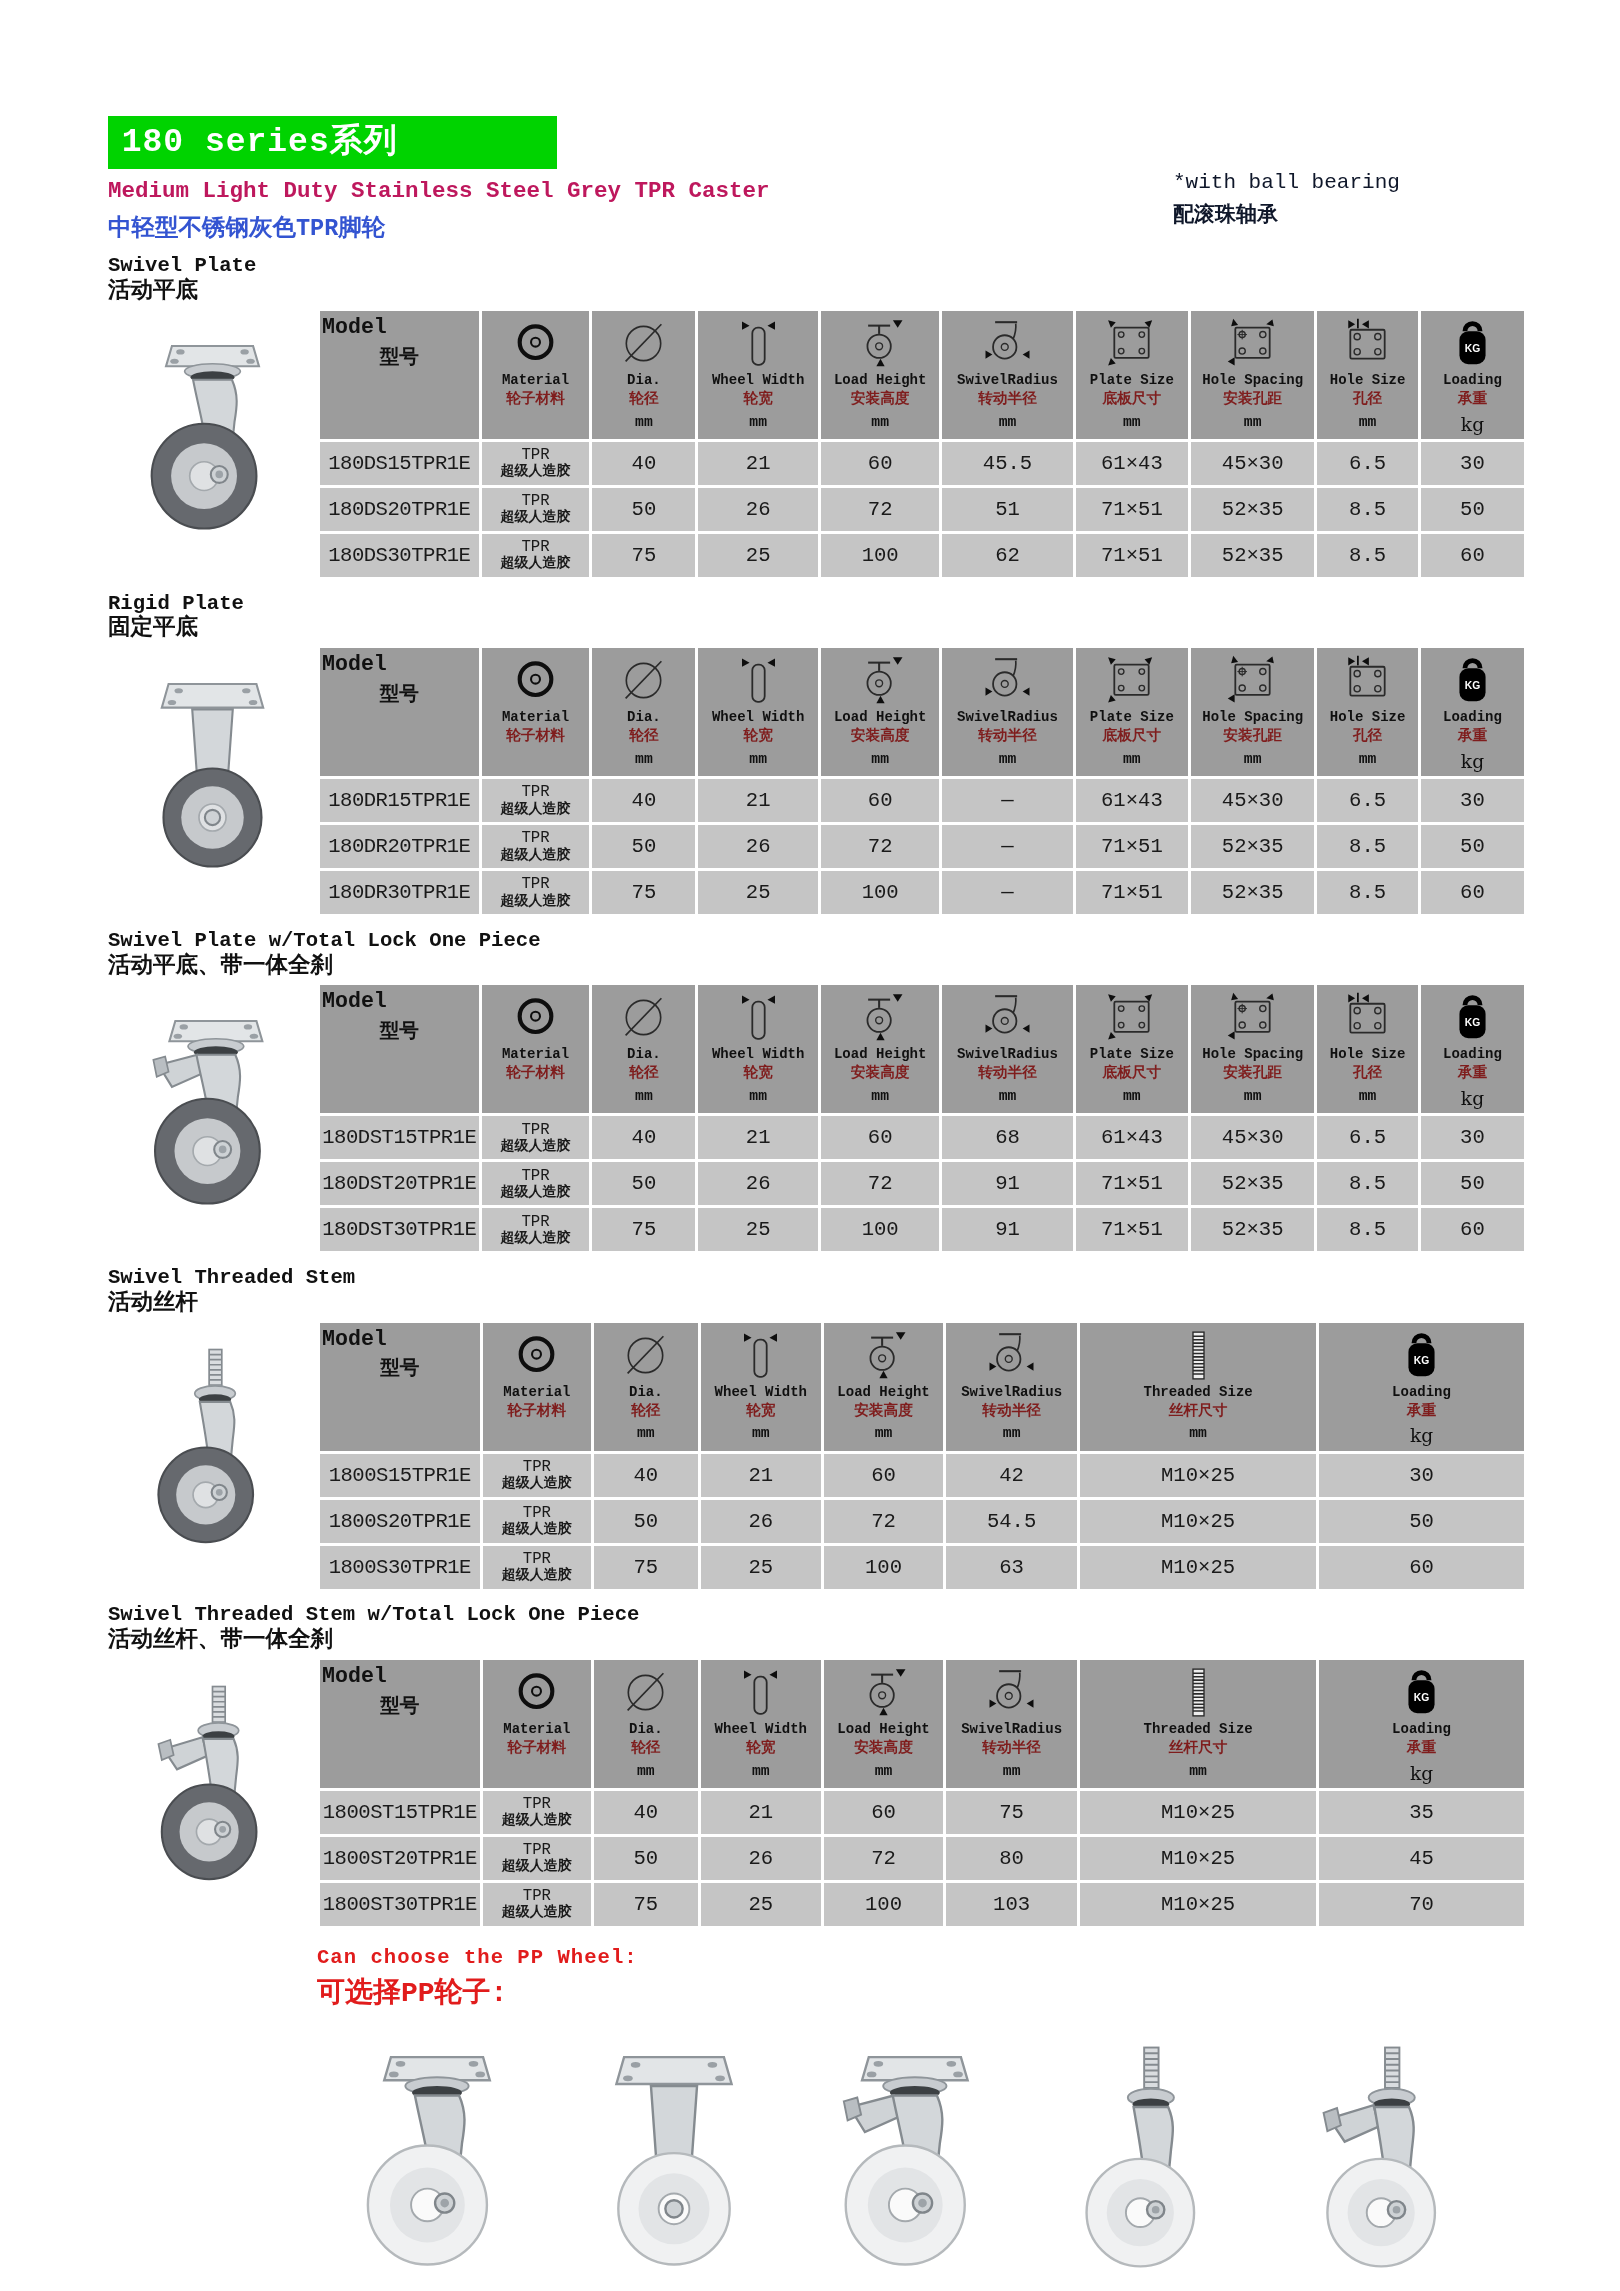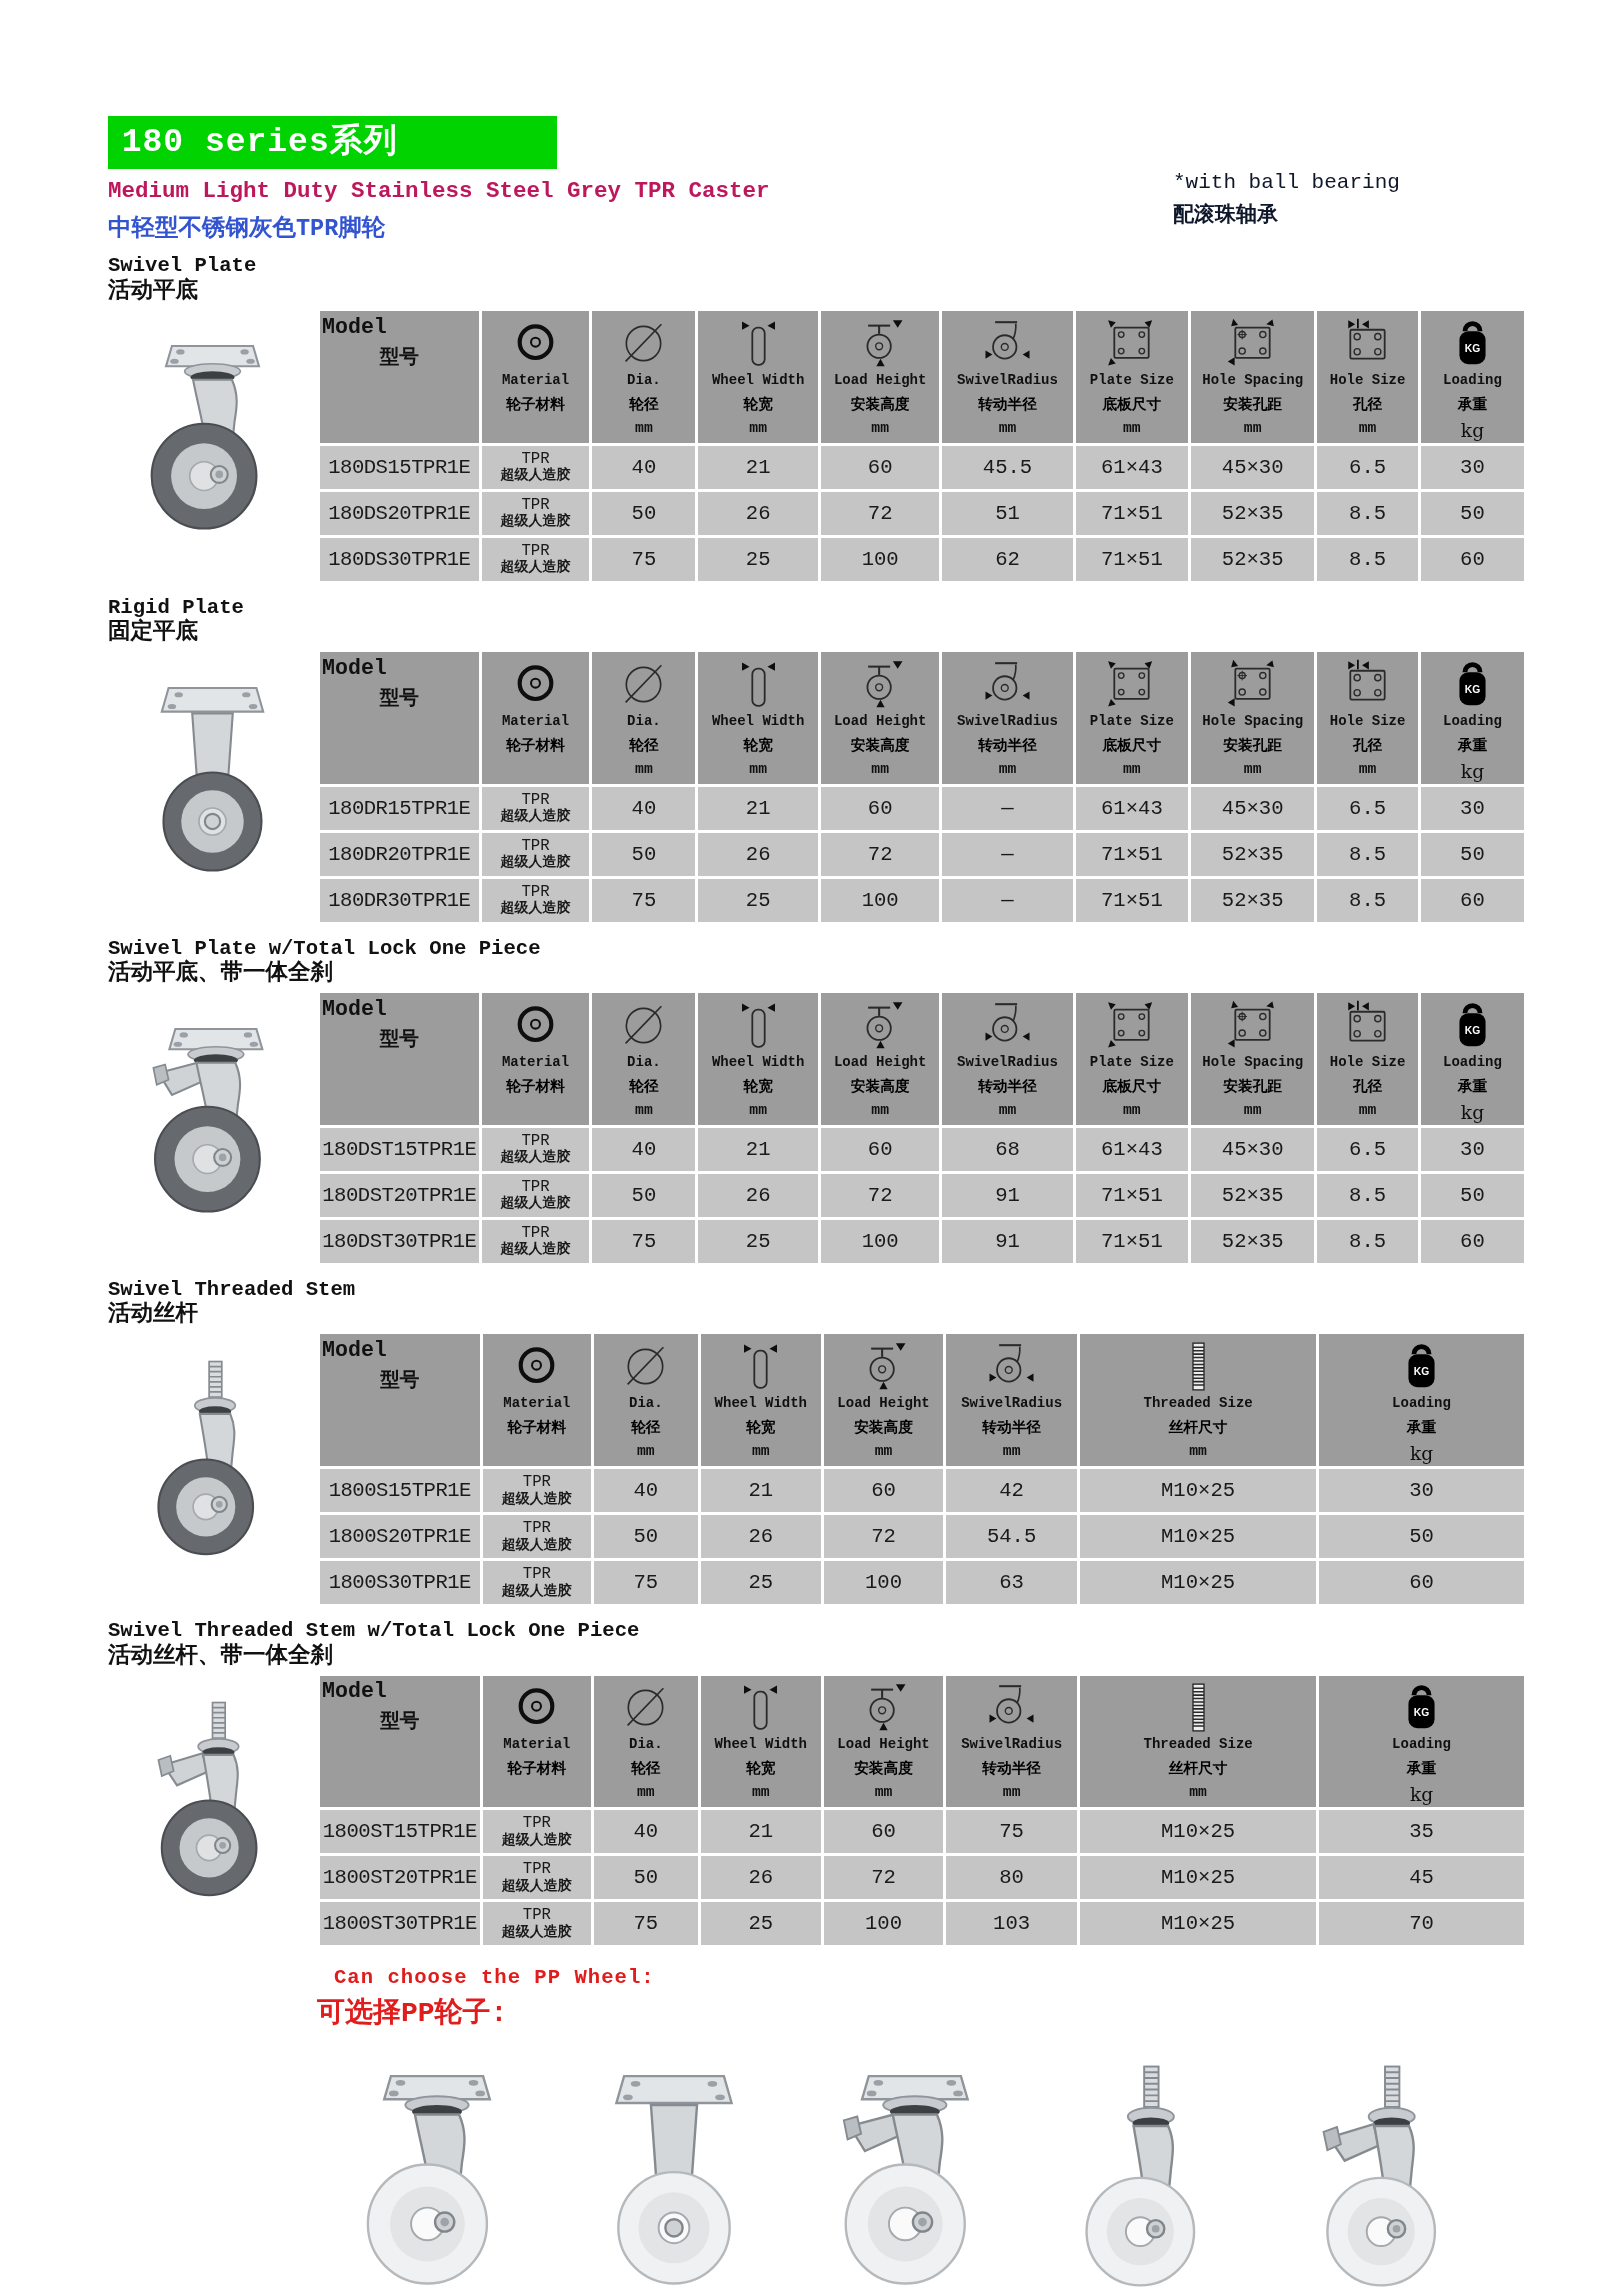--- a/index.html
+++ b/index.html
@@ -27,37 +27,37 @@
   .photo-slot svg{width:169px; height:222px;}
   
   table.spec-table{border-collapse:separate; border-spacing:3.9px; table-layout:fixed; width:1210px;}
   table.spec-table th{
     background:#9c9c9c; height:122px; padding:3.9px 2px 2px; vertical-align:top; font-weight:bold;
   }
   .hwrap{display:flex; flex-direction:column; align-items:center;}
   .hicon{height:57px; display:flex; align-items:center; justify-content:center;}
   .hicon svg{width:55px; height:55px;}
   .h-en{font-size:14px; font-weight:bold; white-space:nowrap; color:#101010;}
-  .h-zh{font-size:14.7px; font-weight:bold; color:#000000; margin-top:7px;}
+  .h-zh{font-size:14.7px; font-weight:bold; color:#7f1d1d; margin-top:1px;}
   .h-unit{font-size:14.7px; font-weight:bold; text-align:center; margin-top:5.9px; min-height:17.6px; color:#101010;}
   .h-unit.serif{font-family:"DejaVu Serif",serif; font-weight:normal; font-size:18.6px;}
   th.model-th{vertical-align:middle;}
   .hm-en{font-size:21.6px; font-weight:bold; text-align:left;}
   .hm-zh{font-size:19.6px; font-weight:bold; text-align:center; margin-top:3.9px;}
   table.spec-table td{
     background:#c5c5c5; height:43px; text-align:center; vertical-align:middle;
     font-size:20.6px; color:#1a1a1a; padding:0 2px;
   }
   td.cell-model{font-size:18.6px; letter-spacing:-0.5px;}
   td.cell-material{line-height:1.1;}
   .mat-en{font-size:15.7px;}
   .mat-zh{font-size:14px; font-weight:bold;}
   
   .pp-note{margin-left:209px; margin-top:17.6px; color:#e11c1c; font-weight:bold;}
-  .pp-en{font-size:20.6px; letter-spacing:1px;margin-left:17px;}
+  .pp-en{font-size:20.6px; letter-spacing:1px;}
   .pp-zh{font-size:28px; margin-top:3.9px;}
   .gallery{display:flex; gap:45px; margin-left:233px; margin-top:25.5px;}
   .gallery svg{width:192px; height:263px;}
   .photo-grey{--tread:#66696e; --hub:#c6c9cc; --treadline:#4a4d51; --inner:#dfe1e3;}
   .photo-white{--tread:#f0f1f2; --hub:#e2e4e6; --treadline:#b5b9bc; --inner:#fafafa;}
   .svgdefs{position:absolute; width:0; height:0; overflow:hidden;}
 </style>
 </head>
 <body>
 

